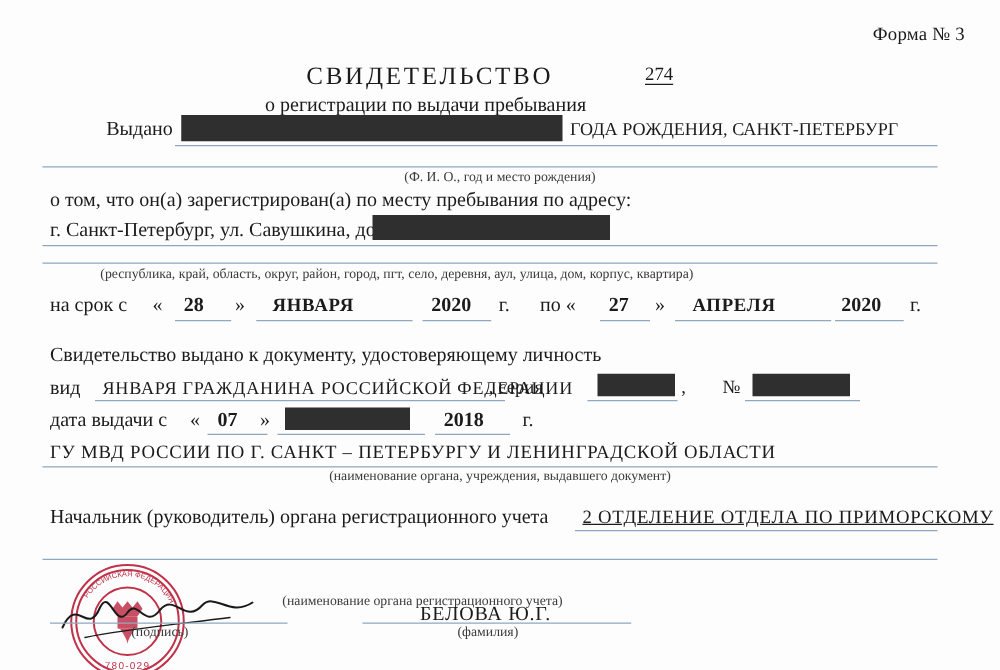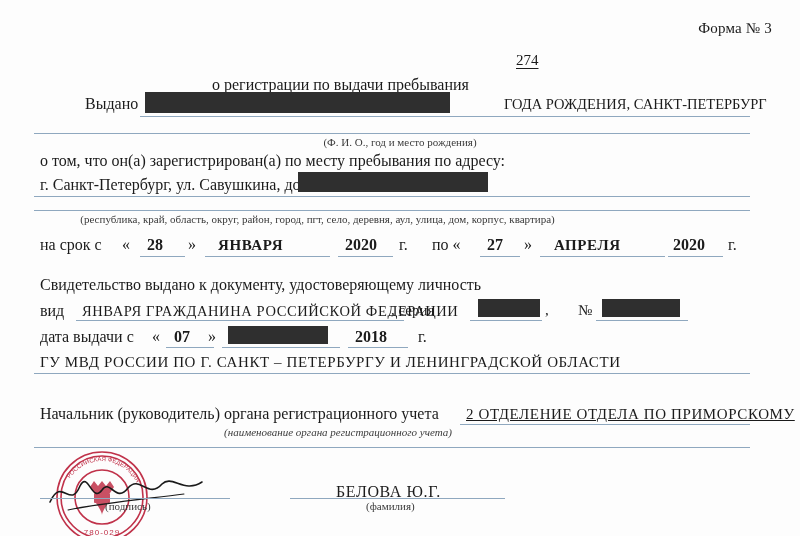--- a/index.html
+++ b/index.html
@@ -108,26 +108,27 @@
     pointer-events: none;
   }
 </style>
 </head>
 <body>
 
 <div class="page">
 
   <div class="form-no">Форма № 3</div>
 
+  <div class="title">СВИДЕТЕЛЬСТВО</div>
   <div class="cert-number">274</div>
   <div class="subtitle">о регистрации по выдачи пребывания</div>
 
   <div class="lbl" style="top:95px; left:85px;">Выдано</div>
   <div class="redact" style="top:92px; left:145px; width:305px; height:21px;"></div>
-  <div class="val" style="top:96px; left:456px; font-size:14.5px;margin-left:48px;">ГОДА РОЖДЕНИЯ, САНКТ-ПЕТЕРБУРГ</div>
+  <div class="val" style="top:96px; left:456px; font-size:14.5px;">ГОДА РОЖДЕНИЯ, САНКТ-ПЕТЕРБУРГ</div>
   <div class="rule" style="top:116px; left:140px; width:610px;"></div>
 
   <div class="rule" style="top:133px; left:34px; width:716px;"></div>
   <div class="lbl" style="top:152px; left:40px;">о том, что он(а) зарегистрирован(а) по месту пребывания по адресу:</div>
 
   <div class="lbl small center" style="top:136px; left:0; width:800px;">(Ф. И. О., год и место рождения)</div>
 
   <div class="val" style="top:176px; left:40px; font-size:16px;">г. Санкт-Петербург, ул. Савушкина, дом</div>
   <div class="redact" style="top:172px; left:298px; width:190px; height:20px;"></div>
   <div class="rule" style="top:196px; left:34px; width:716px;"></div>
@@ -175,26 +176,27 @@
   <div class="lbl" style="top:328px; left:208px;">»</div>
   <div class="redact" style="top:326px; left:228px; width:100px; height:18px;"></div>
   <div class="val" style="top:328px; left:355px; font-weight:bold; font-size:16px;">2018</div>
   <div class="lbl" style="top:328px; left:418px;">г.</div>
   <div class="rule" style="top:347px; left:166px; width:48px;"></div>
   <div class="rule" style="top:347px; left:222px; width:118px;"></div>
   <div class="rule" style="top:347px; left:348px; width:60px;"></div>
 
   <div class="val spaced" style="top:354px; left:40px; font-size:15px;">ГУ  МВД  РОССИИ  ПО  Г. САНКТ – ПЕТЕРБУРГУ  И  ЛЕНИНГРАДСКОЙ ОБЛАСТИ</div>
   <div class="rule" style="top:373px; left:34px; width:716px;"></div>
+  <div class="lbl small center" style="top:375px; left:0; width:800px;">(наименование органа, учреждения, выдавшего документ)</div>
 
   <div class="lbl" style="top:405px; left:40px;">Начальник (руководитель) органа регистрационного учета</div>
   <div class="val spaced" style="top:406px; left:466px; font-size:15px;text-decoration:underline;">2 ОТДЕЛЕНИЕ ОТДЕЛА  ПО ПРИМОРСКОМУ</div>
   <div class="rule" style="top:424px; left:460px; width:290px;"></div>
   <div class="rule" style="top:447px; left:34px; width:716px;"></div>
-  <div class="lbl small center" style="top:426px; left:0; width:676px;font-style:italic;">(наименование органа регистрационного учета)</div>
+  <div class="lbl small center" style="top:475px; left:0; width:676px;">(наименование органа регистрационного учета)</div>
 
   <div class="stamp">
     <svg width="128" height="92" viewBox="0 0 128 92" xmlns="http://www.w3.org/2000/svg">
       <g fill="none" stroke="#c0324a" stroke-width="1.6">
         <circle cx="64" cy="50" r="45"></circle>
         <circle cx="64" cy="50" r="41"></circle>
         <circle cx="64" cy="50" r="27"></circle>
       </g>
       <g fill="#c0324a" font-family="'Liberation Sans', sans-serif" font-size="6">
         <path id="arcTop" d="M 26 52 A 38 38 0 0 1 102 52" fill="none"></path>

